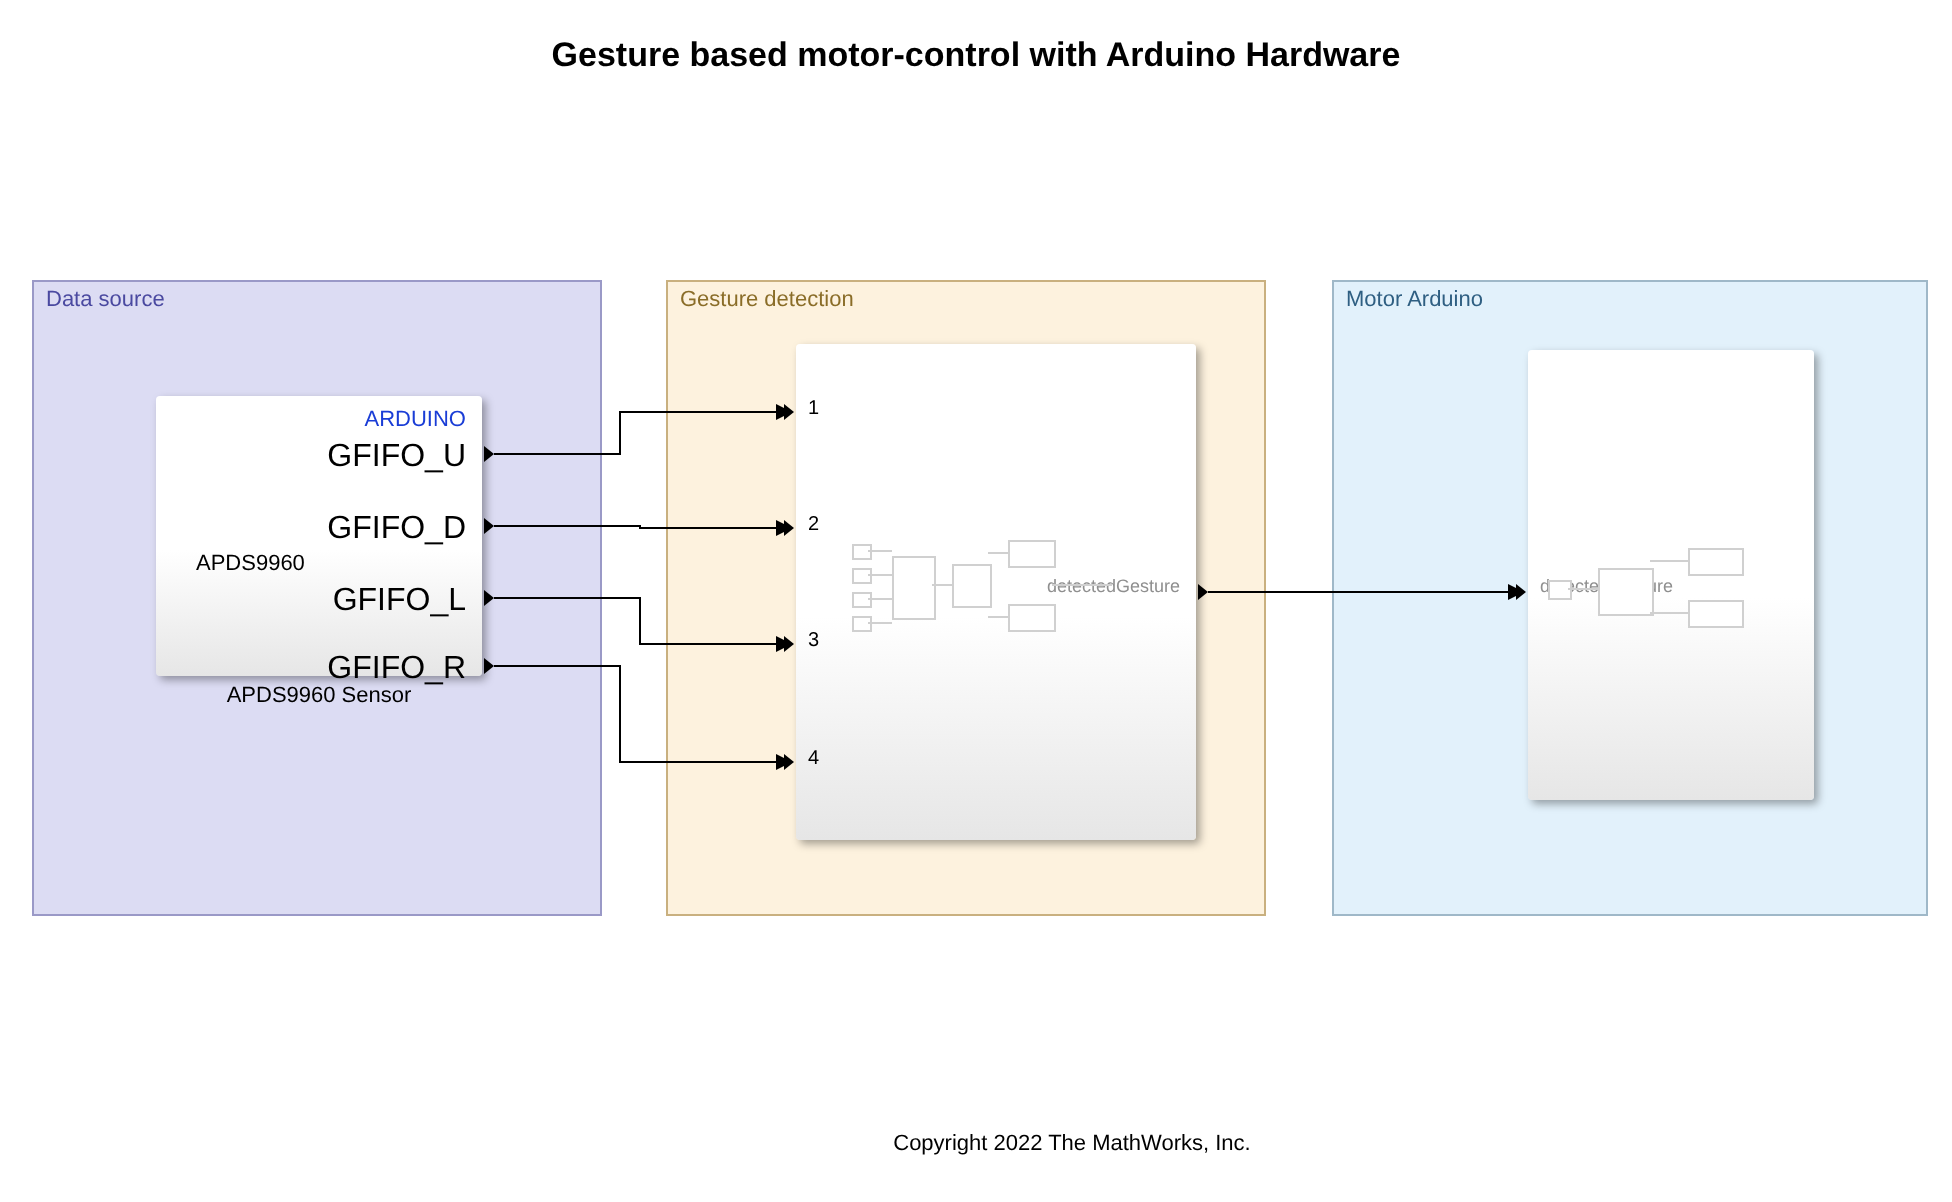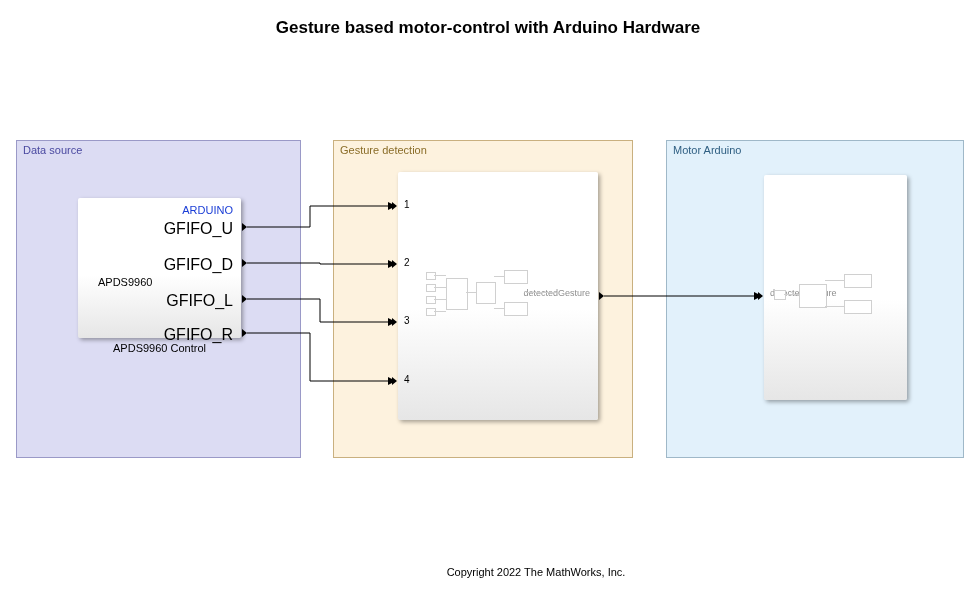--- a/index.html
+++ b/index.html
@@ -260,21 +260,21 @@
   <div class="apds-arduino">ARDUINO</div>
   <div class="apds-name">APDS9960</div>
   <div class="port-label port-u">GFIFO_U</div>
   <div class="port-label port-d">GFIFO_D</div>
   <div class="port-label port-l">GFIFO_L</div>
   <div class="port-label port-r">GFIFO_R</div>
   <div class="out-port op-u"></div>
   <div class="out-port op-d"></div>
   <div class="out-port op-l"></div>
   <div class="out-port op-r"></div>
-  <div class="block-label-below">APDS9960 Control</div>
+  <div class="block-label-below">APDS9960 Sensor</div>
 </div>
 
 <div class="block gest-block">
   <div class="gest-port-num g1">1</div>
   <div class="gest-port-num g2">2</div>
   <div class="gest-port-num g3">3</div>
   <div class="gest-port-num g4">4</div>
   <div class="in-port ip1"></div>
   <div class="in-port ip2"></div>
   <div class="in-port ip3"></div>

